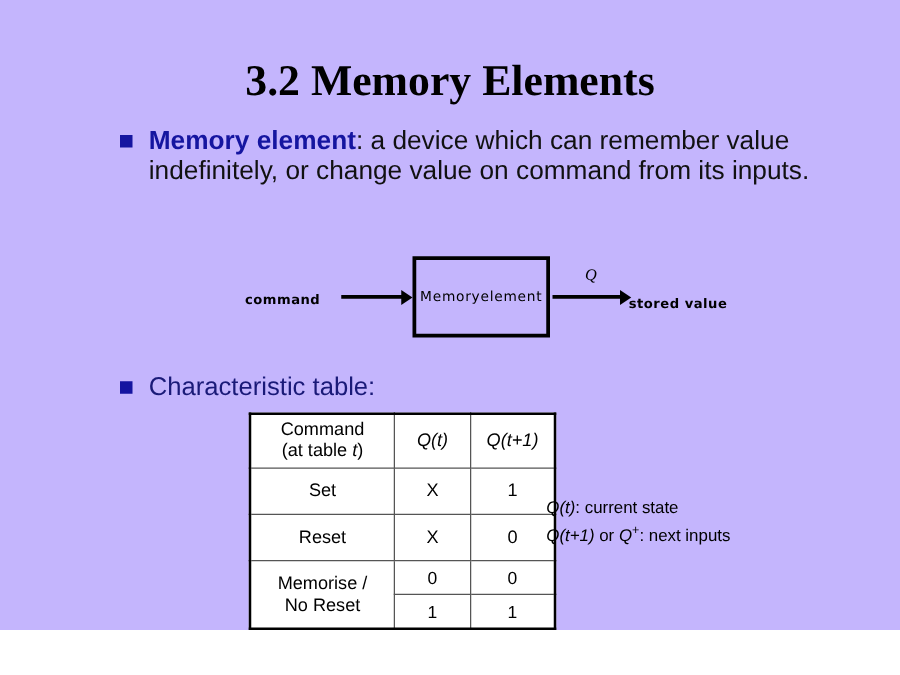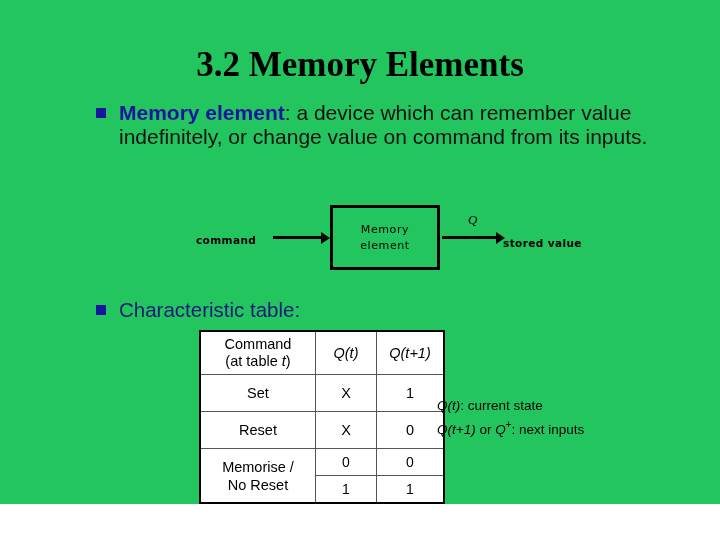--- a/index.html
+++ b/index.html
@@ -4,21 +4,21 @@
 <style>
   html, body {
     margin: 0;
     padding: 0;
     background: #ffffff;
   }
   #slide {
     position: relative;
     width: 720px;
     height: 504px;
-    background: #22c55e;
+    background: #c4b5fd;
     overflow: hidden;
     font-family: "Liberation Sans", sans-serif;
   }
 
   
   #slide-title {
     position: absolute;
     left: 0;
     top: 44px;
     width: 720px;
@@ -104,21 +104,21 @@
 
   #mem-box {
     position: absolute;
     left: 150px;
     top: 9px;
     width: 110px;
     height: 65px;
     border: 3px solid #000000;
     box-sizing: border-box;
     display: flex;
-    flex-direction: column;
+    flex-direction: row;
     align-items: center;
     justify-content: center;
   }
   #mem-box .mem-line {
     font-family: "DejaVu Sans", sans-serif;
     font-size: 11px;
     color: #000000;
     line-height: 16px;
     letter-spacing: 0.6px;
   }

